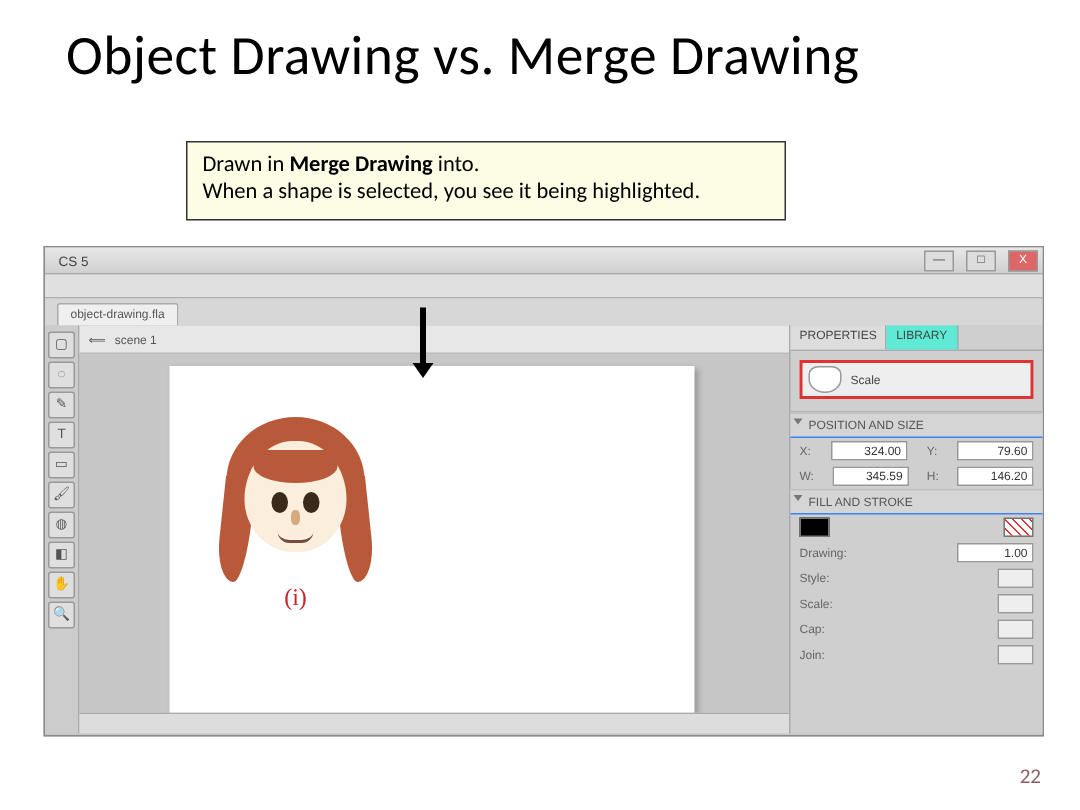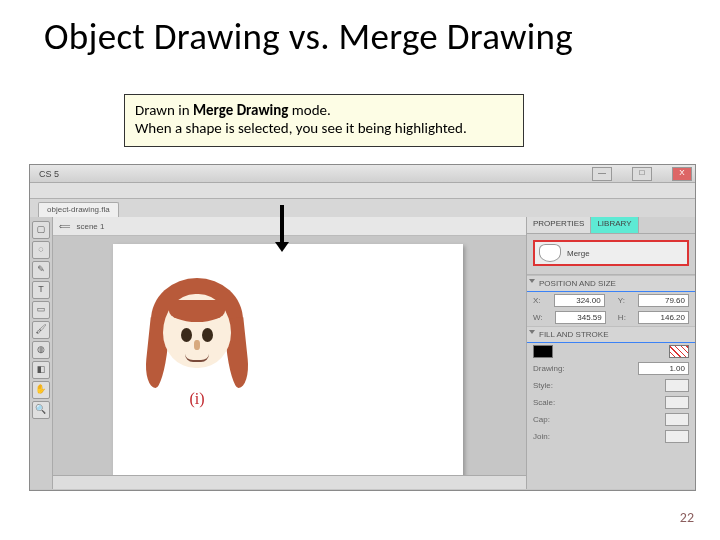--- a/index.html
+++ b/index.html
@@ -6,21 +6,21 @@
 .slide{position:relative;width:720px;height:540px}
 .title{font-size:37px;padding:14px 24px 6px 44px;letter-spacing:.3px}
 .callout{position:absolute;left:124px;top:94px;width:378px;background:#fdfde5;border:1px solid #333;padding:6px 10px 8px 10px;font-size:15px;line-height:1.22;z-index:20}
 .callout b{font-weight:700}
 .pointer{position:absolute;left:280px;top:205px;width:4px;height:38px;background:#000;z-index:19}
 .pointer::after{content:"";position:absolute;bottom:-9px;left:-5px;border-left:7px solid transparent;border-right:7px solid transparent;border-top:10px solid #000}
 .page-num{position:absolute;right:26px;bottom:14px;font-size:14px;color:#8b5e5e}
 
 
 .app{position:absolute;left:29px;top:164px;width:665px;height:325px;background:#c6c6c6;border:1px solid #8a8a8a;font-family:"Segoe UI",Arial,sans-serif}
-.wbar{height:17px;background:linear-gradient(#e7e7e7,#d0d0d0);border-bottom:1px solid #aaa;display:flex;align-items:center;justify-content:center;gap:20px;padding:0 3px;font-size:9px;color:#444}
+.wbar{height:17px;background:linear-gradient(#e7e7e7,#d0d0d0);border-bottom:1px solid #aaa;display:flex;align-items:center;justify-content:center;gap:8px;padding:0 3px;font-size:9px;color:#444}
 .wbar .tag{margin-right:auto;margin-left:6px}
 .wbtn{width:18px;height:12px;background:#ddd;border:1px solid #999;font-size:8px;line-height:10px;text-align:center}
 .wbtn.close{background:#d66;color:#fff}
 .menu{height:15px;background:#e0e0e0;border-bottom:1px solid #b0b0b0}
 .tabbar{height:18px;background:#d7d7d7;display:flex;align-items:flex-end;padding-left:8px;gap:4px}
 .ftab{height:14px;padding:0 8px;font-size:8px;background:#efefef;border:1px solid #aaa;border-bottom:none;border-radius:2px 2px 0 0;line-height:14px;color:#555}
 
 .workrow{display:flex;height:272px}
 .toolcol{width:22px;background:#ccc;border-right:1px solid #aaa;display:flex;flex-direction:column;align-items:center;padding-top:4px;gap:2px}
 .tool{width:16px;height:16px;background:#dfdfdf;border:1px solid #999;border-radius:2px;font-size:9px;line-height:14px;text-align:center;color:#555}
@@ -70,21 +70,21 @@
 .mini{width:22px;height:11px;background:#eee;border:1px solid #999;display:inline-block}
 .lab{color:#666}
 </style>
 </head>
 <body>
 
 <div class="slide">
   <div class="title">Object Drawing vs. Merge Drawing</div>
 
   <div class="callout">
-    <div><span>Drawn in </span><b>Merge Drawing </b><span>mode.</span></div>
+    <div><span>Drawn in </span><b>Merge Drawing </b><span>into.</span></div>
     <div>When a shape is selected, you see it being highlighted.</div>
   </div>
   <div class="pointer"></div>
 
   <div class="app">
     <div class="wbar">
       <span class="tag">CS 5</span>
       <span class="wbtn">—</span>
       <span class="wbtn">□</span>
       <span class="wbtn close">X</span>
@@ -130,21 +130,21 @@
         <div class="scroll-h"></div>
       </div>
       <div class="rpanel">
         <div class="ptabs">
           <span class="act">PROPERTIES</span>
           <span>LIBRARY</span>
         </div>
         <div class="pblock">
           <div class="shapebox">
             <span class="ico"></span>
-            <span>Merge</span>
+            <span>Scale</span>
           </div>
         </div>
         <div class="psec">
             <span class="tri"></span>
             <span>POSITION AND SIZE</span>
           </div>
         <div class="prow">
             <span class="lab">X:</span>
             <span class="field">324.00</span>
             <span class="lab">Y:</span>

